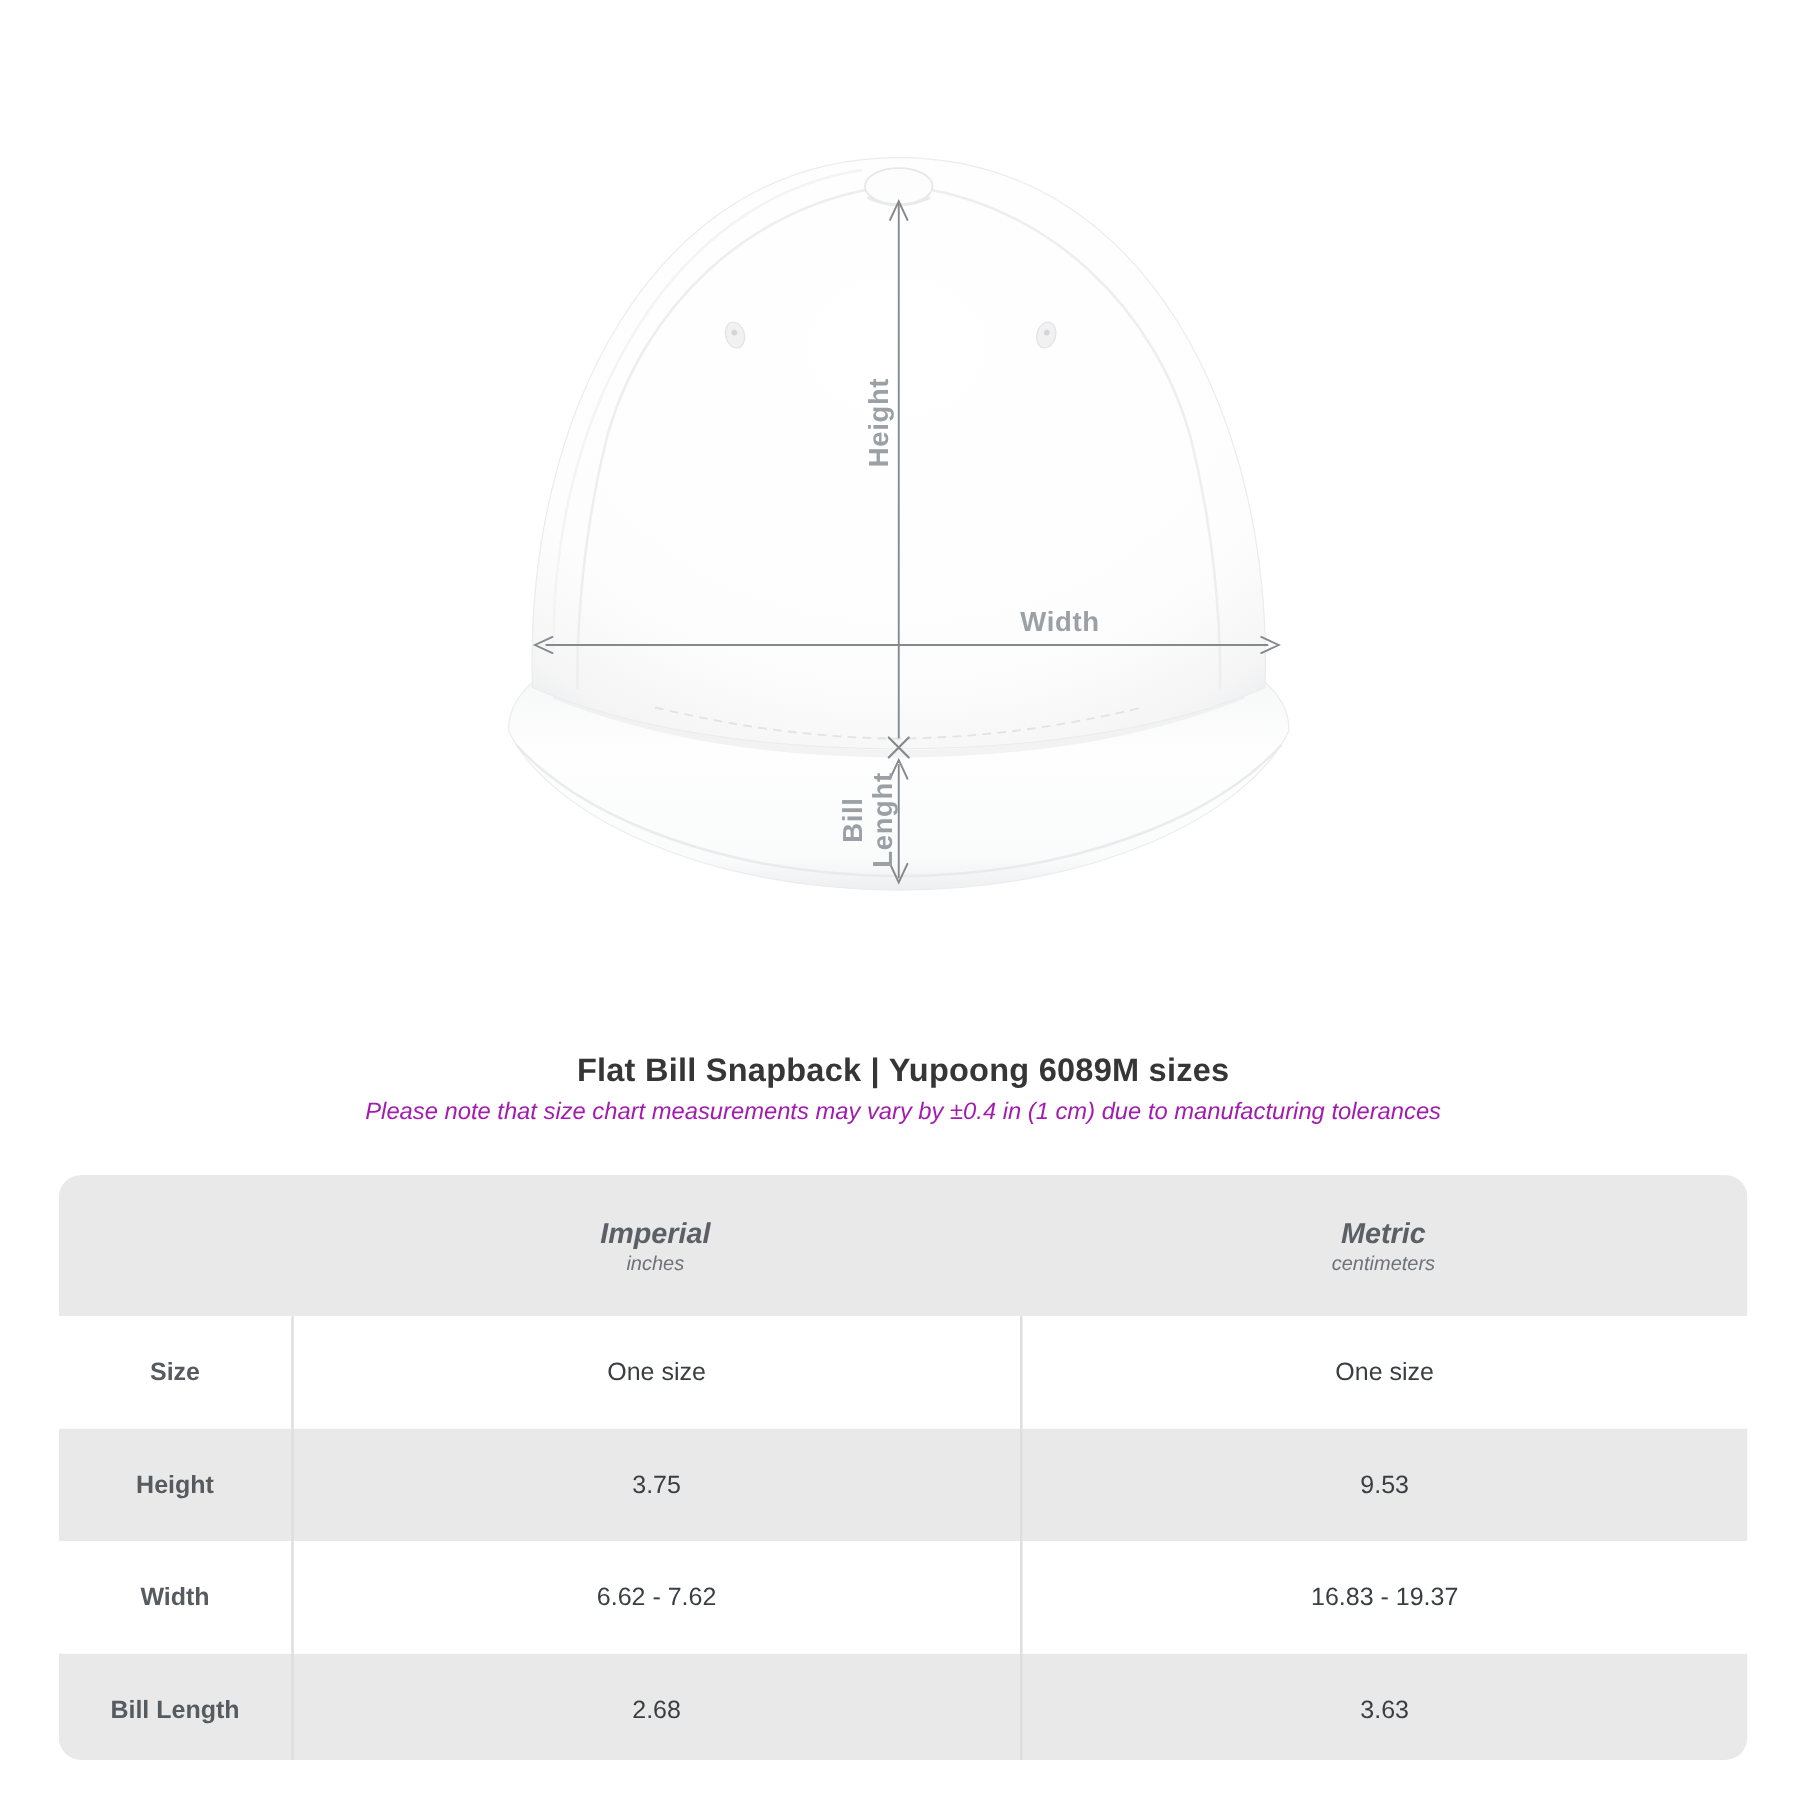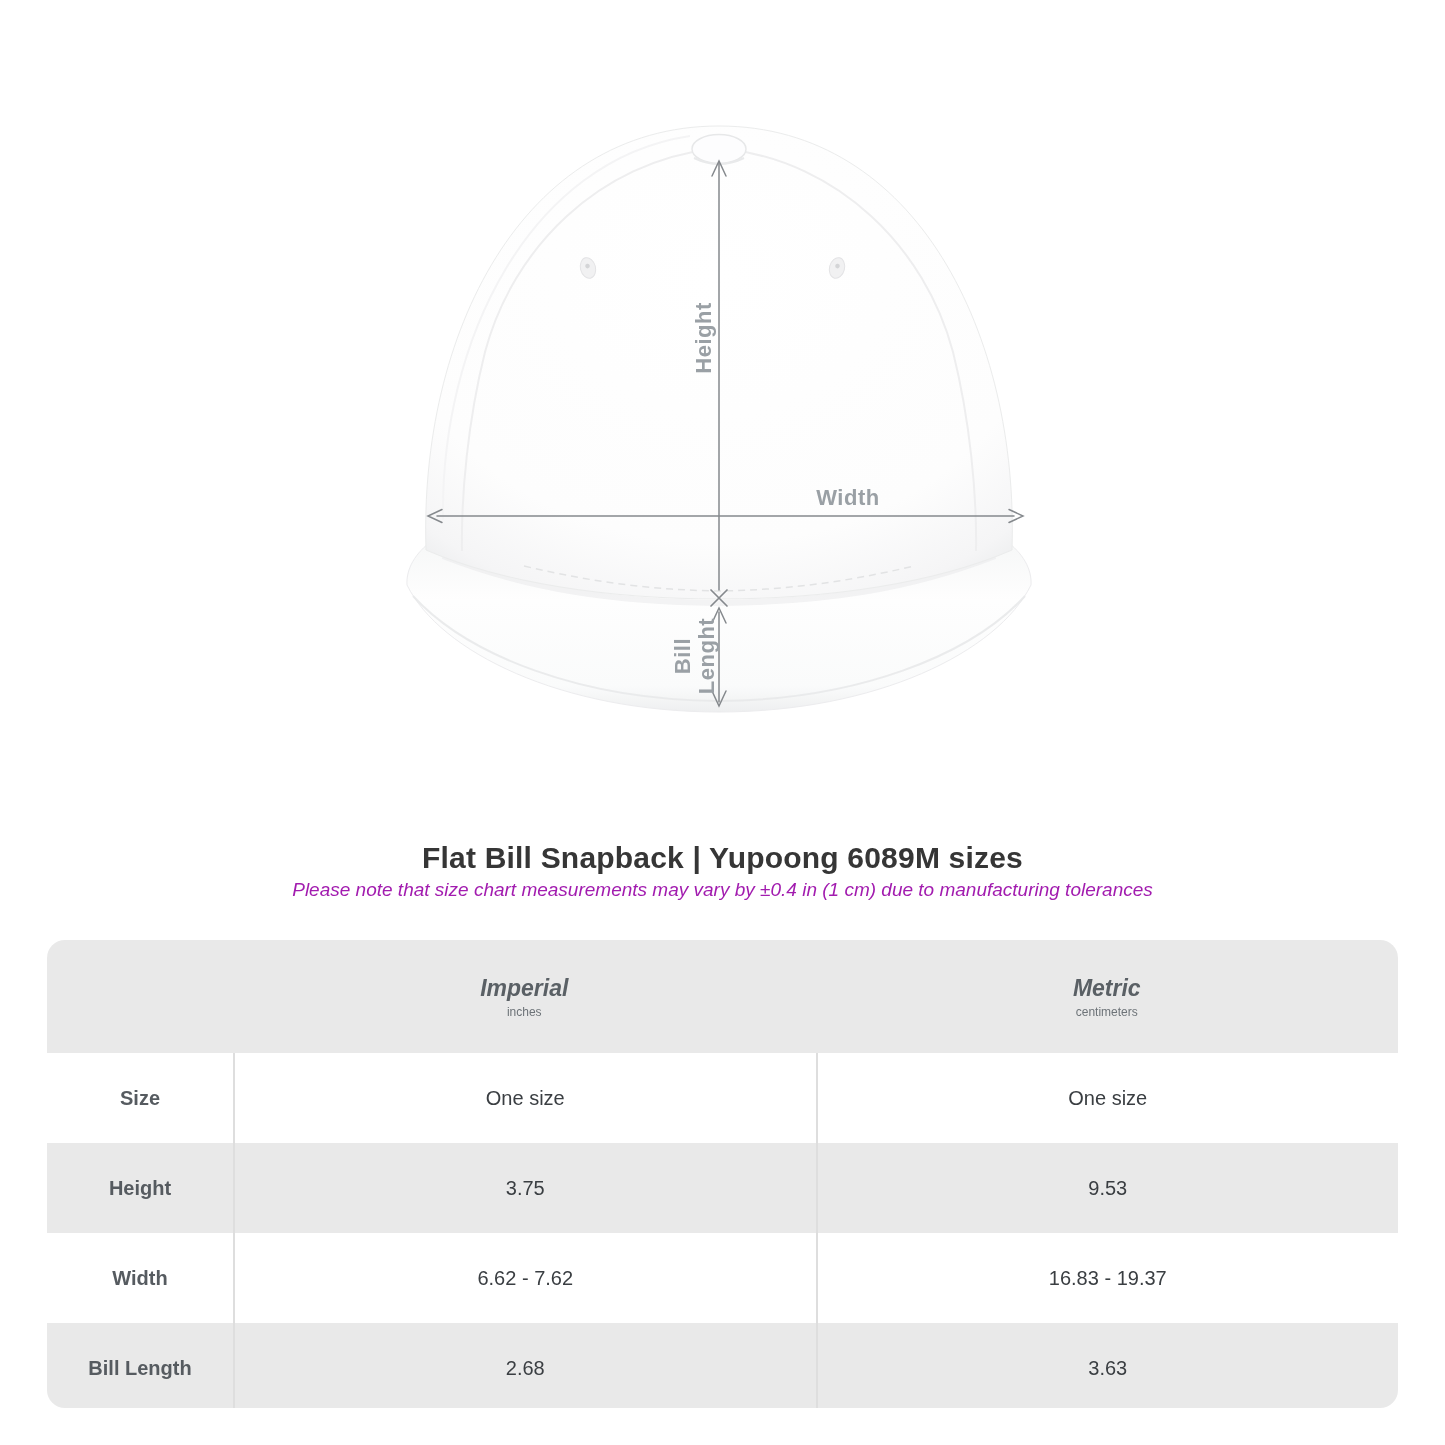--- a/index.html
+++ b/index.html
@@ -7,37 +7,37 @@
     position:relative;width:1445px;height:1445px;background:#ffffff;
     font-family:"Liberation Sans", sans-serif;overflow:hidden;
   }
   .hat-figure{position:absolute;left:380px;top:90px;width:700px;height:660px;margin:0;}
   .hat-figure svg{display:block;width:700px;height:660px;}
   svg text{font-family:"Liberation Sans", sans-serif;}
   .dim-label{font-size:22px;font-weight:bold;fill:#9aa0a5;letter-spacing:0.5px;}
 
   .page-title{
     position:absolute;top:841px;left:0;width:1445px;margin:0;
-    text-align:center;font-size:30px;font-weight:bold;color:#363636;letter-spacing:0.2px;
+    text-align:center;font-size:26px;font-weight:bold;color:#363636;letter-spacing:0.2px;
   }
   .page-subtitle{
     position:absolute;top:879px;left:0;width:1445px;margin:0;
     text-align:center;font-size:19px;font-style:italic;color:#a21caf;
   }
 
   .size-table{
     position:absolute;left:47px;top:940px;width:1351px;height:468px;
     border-radius:18px;overflow:hidden;background:#ffffff;
   }
   .table-head{
     height:113px;background:#e9e9e9;
     display:grid;grid-template-columns:186px 1fr 1fr;align-items:center;text-align:center;
   }
   .th-title{font-size:23px;font-weight:bold;font-style:italic;color:#5a6065;}
-  .th-sub{font-size:12px;color:#6d7378;margin-top:3px;}
+  .th-sub{font-size:16px;font-style:italic;color:#6d7378;margin-top:3px;}
   .trow{
     display:grid;grid-template-columns:186px 1fr 1fr;height:90px;text-align:center;background:#ffffff;
   }
   .trow.alt{background:#e9e9e9;}
   .cell{display:flex;align-items:center;justify-content:center;font-size:20px;color:#3a3e42;}
   .cell.label{font-weight:bold;color:#565b60;}
   .cell.value{border-left:2px solid #dedede;}
 </style>
 </head>
 <body>

